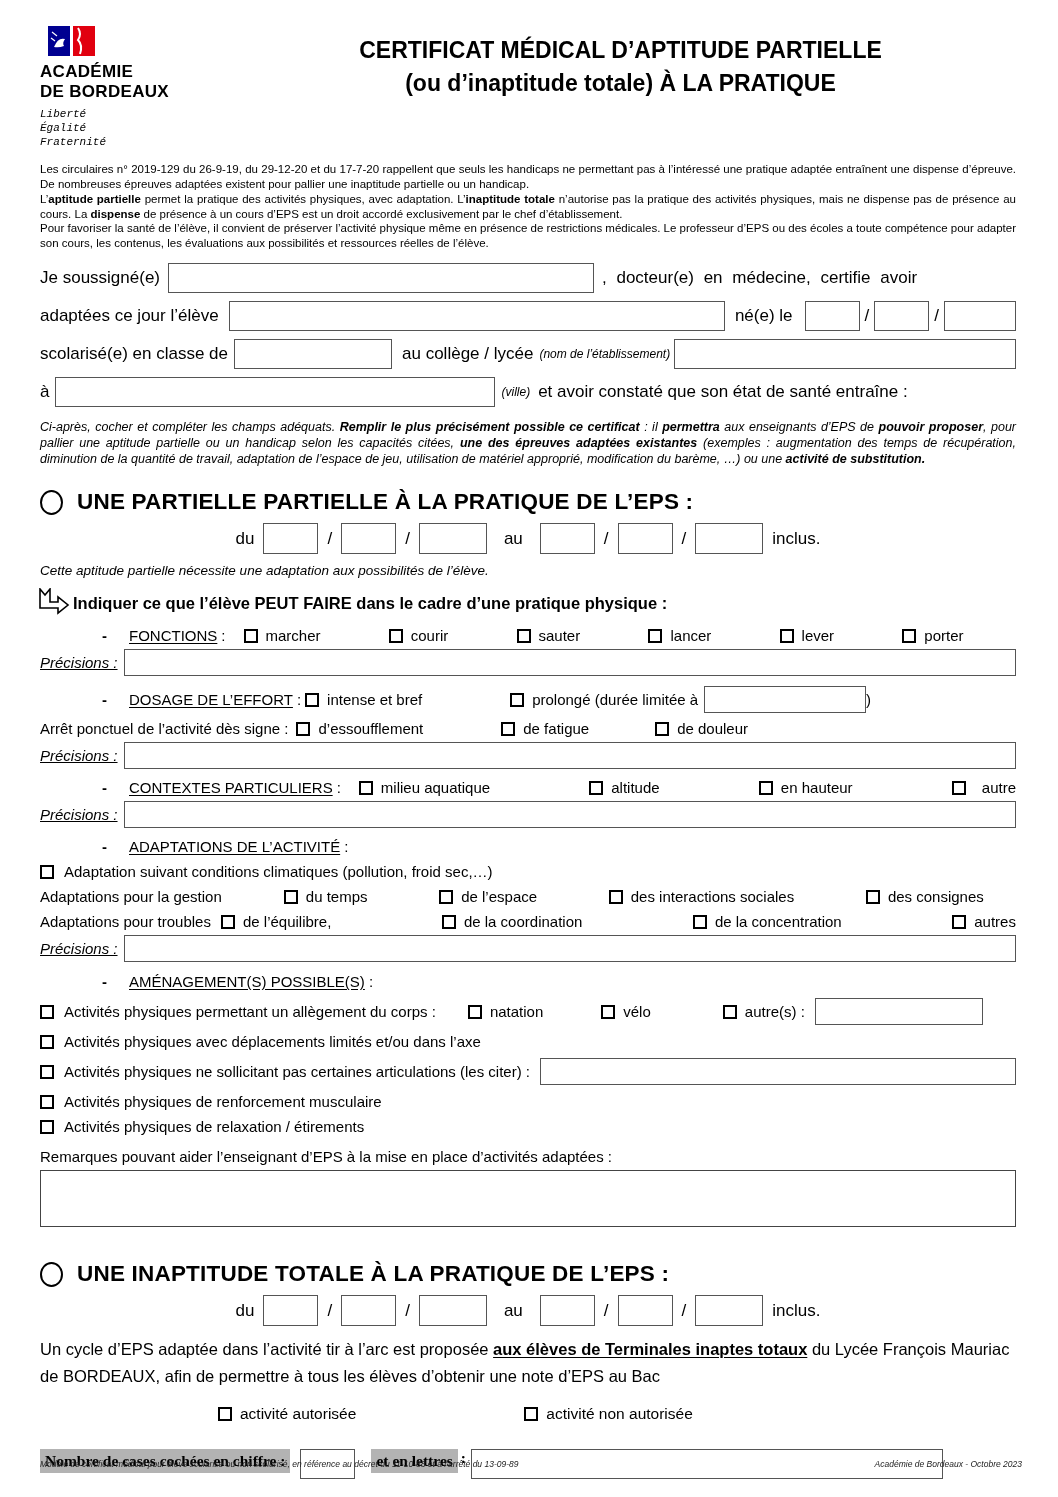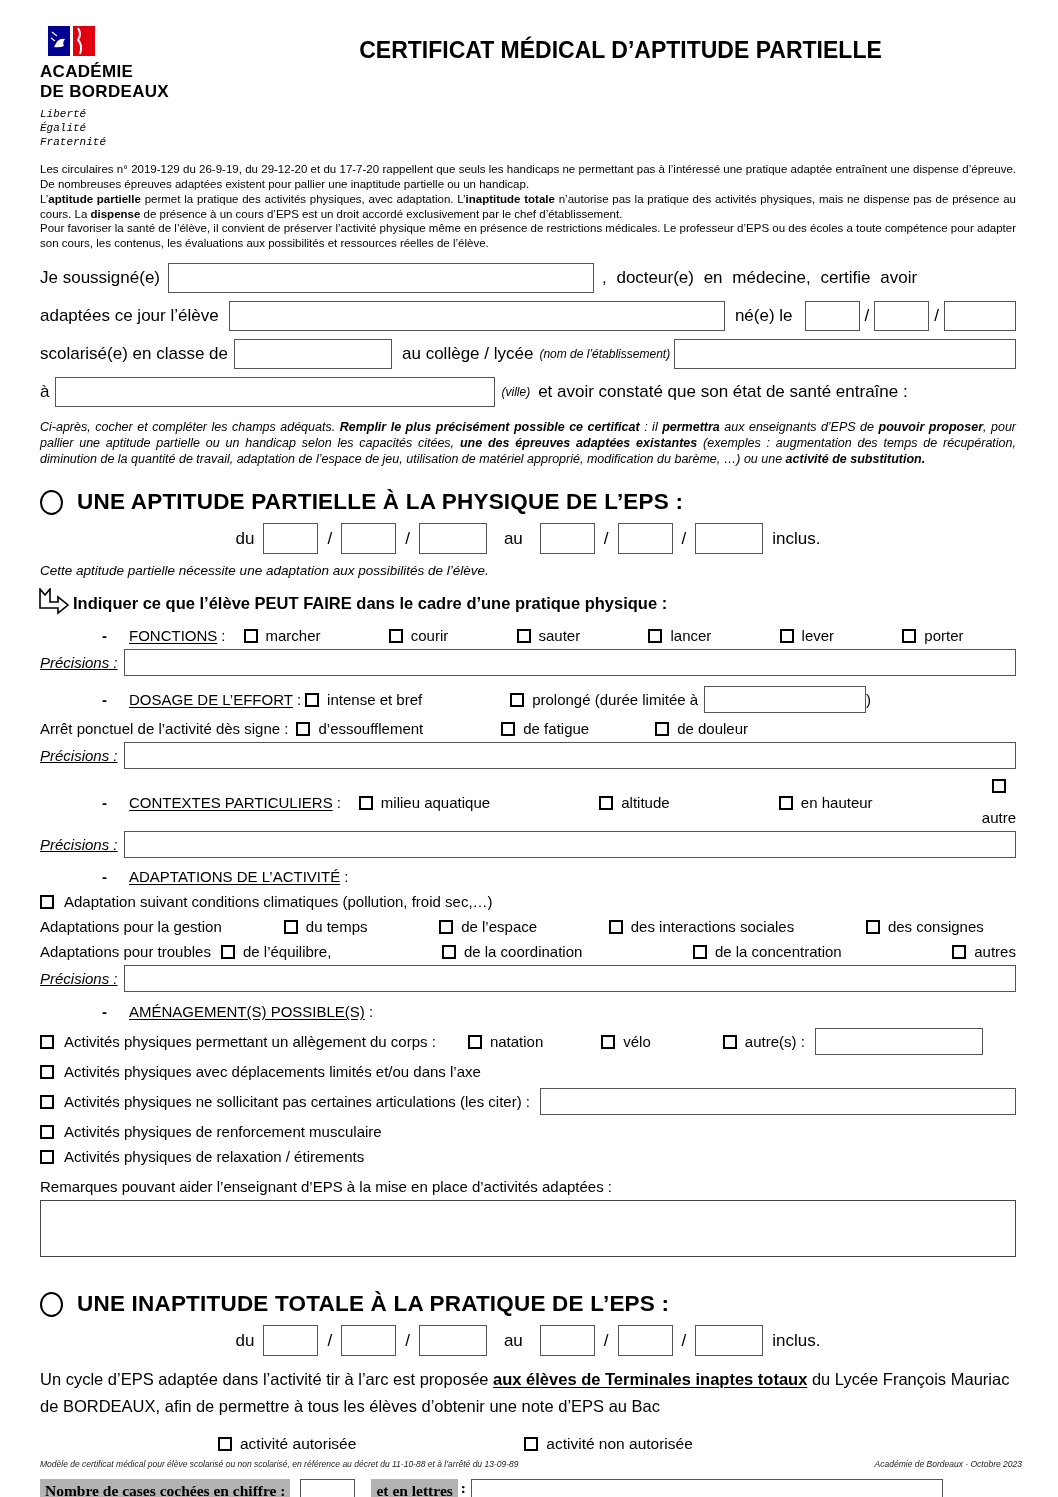--- a/index.html
+++ b/index.html
@@ -89,20 +89,21 @@
         <div>DE BORDEAUX</div>
       </div>
       <div class="motto">
         <div>Liberté</div>
         <div>Égalité</div>
         <div>Fraternité</div>
       </div>
     </div>
     <div class="title">
       <div>CERTIFICAT MÉDICAL D’APTITUDE PARTIELLE</div>
+      <div>(ou d’inaptitude totale) À LA PRATIQUE</div>
     </div>
   </div>
 
   
   <p class="intro" style="margin:13px 0 0 0;"><span>Les circulaires n° 2019-129 du 26-9-19, du 29-12-20 et du 17-7-20 rappellent que seuls les handicaps ne permettant pas à l’intéressé une pratique adaptée entraînent une dispense d’épreuve. De nombreuses épreuves adaptées existent pour pallier une inaptitude partielle ou un handicap.
 L’</span><span class="b">aptitude partielle</span><span> permet la pratique des activités physiques, avec adaptation. L’</span><span class="b">inaptitude totale</span><span> n’autorise pas la pratique des activités physiques, mais ne dispense pas de présence au cours. La </span><span class="b">dispense</span><span> de présence à un cours d’EPS est un droit accordé exclusivement par le chef d’établissement.
 Pour favoriser la santé de l’élève, il convient de préserver l’activité physique même en présence de restrictions médicales. Le professeur d’EPS ou des écoles a toute compétence pour adapter son cours, les contenus, les évaluations aux possibilités et ressources réelles de l’élève.</span></p>
 
   
   <div class="idrows">
@@ -135,21 +136,21 @@
       <span class="lbl">et avoir constaté que son état de santé entraîne :</span>
     </div>
   </div>
 
   
   <p class="note" style="margin:12px 0 0 0;"><span>Ci-après, cocher et compléter les champs adéquats. </span><span class="b">Remplir le plus précisément possible ce certificat</span><span> : il </span><span class="b">permettra</span><span> aux enseignants d’EPS de </span><span class="b">pouvoir proposer</span><span>, pour pallier une aptitude partielle ou un handicap selon les capacités citées, </span><span class="b">une des épreuves adaptées existantes</span><span> (exemples : augmentation des temps de récupération, diminution de la quantité de travail, adaptation de l’espace de jeu, utilisation de matériel approprié, modification du barème, …) ou une </span><span class="b">activité de substitution.</span></p>
 
   
   <div class="sec-head">
     <span class="circle"></span>
-    <span>UNE APTITUDE PARTIELLE À LA PHYSIQUE DE L’EPS :</span>
+    <span>UNE PARTIELLE PARTIELLE À LA PRATIQUE DE L’EPS :</span>
   </div>
 
   <div class="daterow">
     <span>du</span>
     <input class="dbox" style="">
     <span>/</span>
     <input class="dbox" style="">
     <span>/</span>
     <input class="dbox" style="width: 68px;">
     <span style="margin:0 8px;">au</span>
@@ -254,21 +255,21 @@
           <span>milieu aquatique</span>
         </span>
       <span class="opt">
           <span class="cb"></span>
           <span>altitude</span>
         </span>
       <span class="opt">
           <span class="cb"></span>
           <span>en hauteur</span>
         </span>
-      <span class="opt" style="gap:16px;flex-direction:column;">
+      <span class="opt" style="gap:16px;">
           <span class="cb"></span>
           <span>autre</span>
         </span>
     </span>
   </div>
   <div class="prec">
     <span class="plbl">Précisions :</span>
     <input class="ibox grow" style="">
   </div>
 

